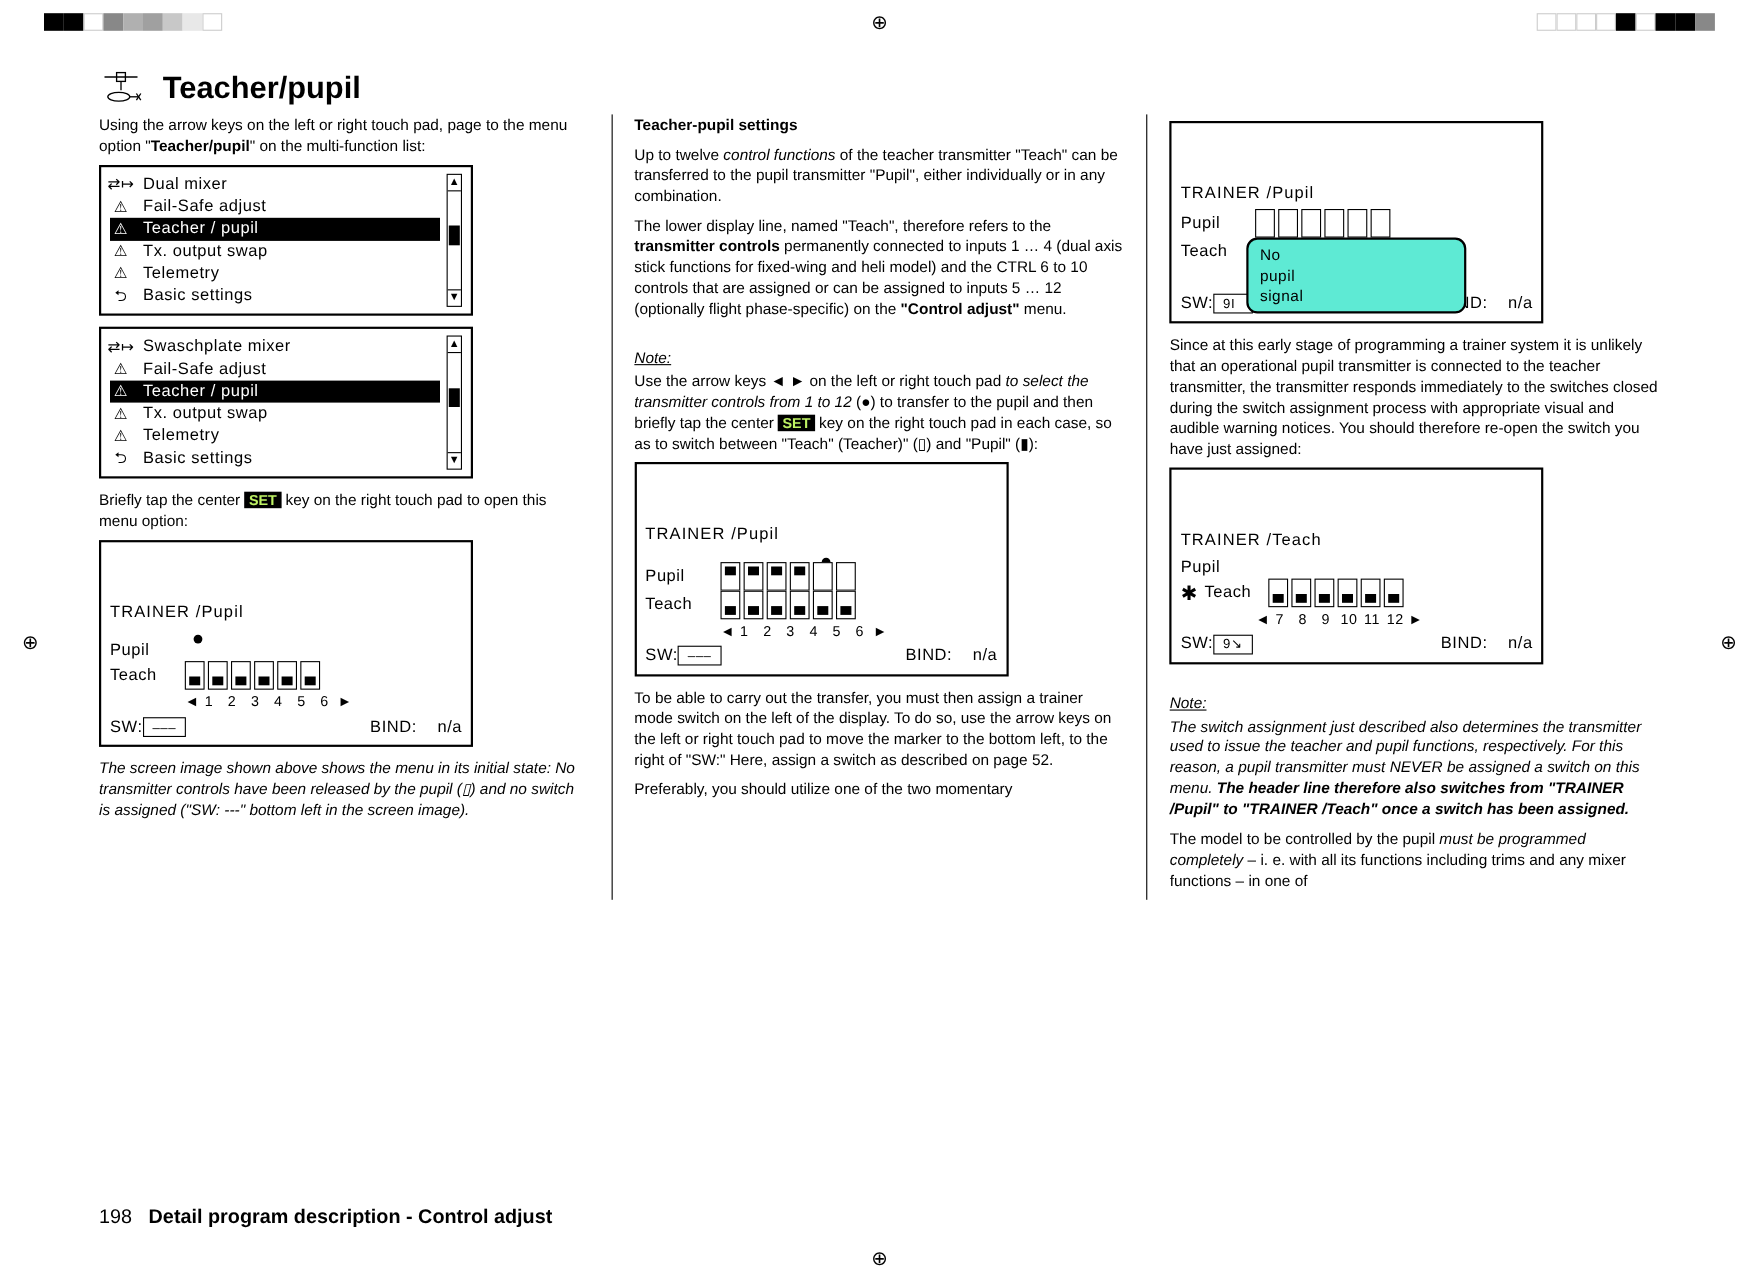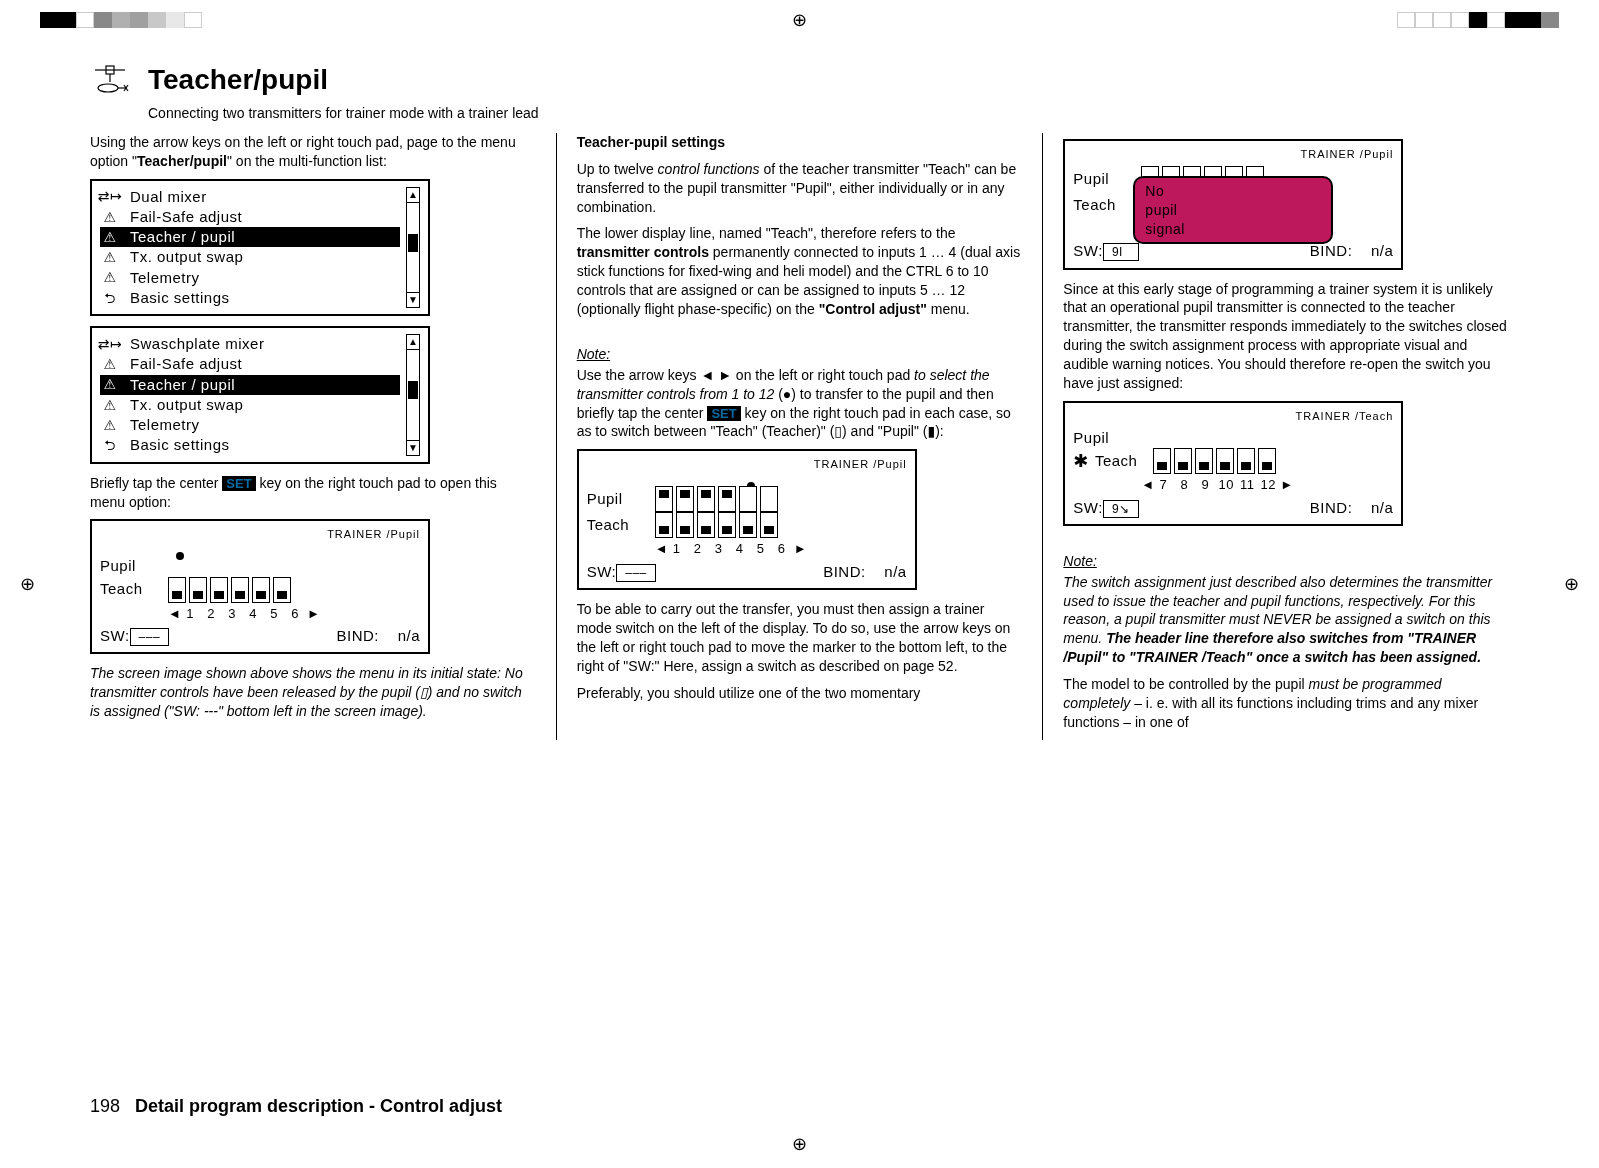--- a/index.html
+++ b/index.html
@@ -32,21 +32,21 @@
 
   .columns { display: flex; gap: 20px; }
   .col { flex: 1; min-width: 0; }
   .col + .col { border-left: 1px solid #000; padding-left: 20px; }
   .col p { margin-bottom: 8px; }
   .col .para-tight { margin-bottom: 2px; }
   .bold { font-weight: bold; }
   .italic { font-style: italic; }
   .underline { text-decoration: underline; margin-top: 26px; }
 
-  .set-key { background: #000; color: #0369a1; padding: 0 4px; font-weight: bold; font-size: 13px; }
+  .set-key { background: #000; color: #bef264; padding: 0 4px; font-weight: bold; font-size: 13px; }
   
   .lcd {
     border: 2px solid #000;
     margin: 6px 0 10px 0;
     padding: 6px 8px;
     font-family: Arial, Helvetica, sans-serif;
     background: #fff;
     width: 100%;
     max-width: 340px;
   }
@@ -54,40 +54,40 @@
   .lcd .menu-row { display: flex; align-items: center; gap: 12px; font-size: 15px; letter-spacing: 0.5px; padding: 0 2px; }
   .lcd .menu-row.selected { background: #000; color: #fff; }
   .lcd .menu-ico { width: 16px; display: inline-flex; justify-content: center; font-size: 14px; }
   .lcd .scroll { position: absolute; right: 0; top: 0; bottom: 0; width: 14px; border: 1px solid #000; display: flex; flex-direction: column; }
   .lcd .scroll .arrow { text-align: center; border-bottom: 1px solid #000; font-size: 10px; line-height: 14px; }
   .lcd .scroll .arrow:last-child { border-bottom: none; border-top: 1px solid #000; }
   .lcd .scroll .track { flex: 1; position: relative; }
   .lcd .scroll .thumb { position: absolute; left: 1px; right: 1px; background: #000; }
 
   .trainer-box { text-align: left; }
-  .trainer-title { text-align: right; letter-spacing: 1px; font-size: 11px; margin-bottom: 4px; }
+  .trainer-title { text-align: left; letter-spacing: 1px; font-size: 15px; margin-bottom: 4px; margin-top: 48px; }
   .trainer-rows { position: relative; }
   .trainer-row { display: flex; align-items: center; gap: 6px; font-size: 15px; letter-spacing: 0.5px; }
   .trainer-row .label { width: 62px; }
   .switch-grid { display: flex; gap: 3px; align-items: flex-end; }
   .switch-body { width: 18px; height: 26px; border: 1.5px solid #000; position: relative; background: #fff; }
   .switch-body .knob { position: absolute; left: 3px; right: 3px; height: 8px; background: #000; }
   .switch-body .knob.down { bottom: 3px; }
   .switch-body .knob.up { top: 3px; }
   .num-row { display: flex; gap: 3px; margin-left: 68px; font-size: 13px; letter-spacing: 0.5px; margin-top: 2px; }
   .num-row span { width: 18px; text-align: center; }
   .num-row .nav-arrow { width: 10px; }
   .trainer-footer { display: flex; justify-content: space-between; font-size: 15px; letter-spacing: 0.5px; margin-top: 4px; }
   .trainer-footer .sw-box { border: 1.5px solid #000; padding: 0 8px; display: inline-flex; align-items: center; gap: 3px; min-width: 36px; height: 18px; font-size: 12px; }
   .cursor-dot { width: 8px; height: 8px; background: #000; border-radius: 50%; display: inline-block; }
   .star { font-size: 18px; line-height: 1; }
   .popup {
-    position: absolute; top: 10px; left: 60px; right: 60px;
+    position: absolute; top: 26px; left: 60px; right: 60px;
     border: 2px solid #000; border-radius: 10px;
-    background: #be185d; padding: 4px 10px;
+    background: #5eead4; padding: 4px 10px;
     font-size: 14px; letter-spacing: 0.5px;
   }
 
   .footer { position: absolute; bottom: 0; left: 0; font-size: 18px; }
 </style>
 </head>
 <body>
 
 <div class="regmarks">
   <div class="reg-squares" style="margin-left:40px">
@@ -127,21 +127,20 @@
         <rect x="16" y="6" width="8" height="8" fill="none" stroke="#000" stroke-width="1.2"></rect>
         <line x1="20" y1="14" x2="20" y2="22" stroke="#000" stroke-width="1.2"></line>
         <ellipse cx="18" cy="28" rx="10" ry="4" fill="none" stroke="#000" stroke-width="1.2"></ellipse>
         <line x1="28" y1="28" x2="36" y2="28" stroke="#000" stroke-width="1.2"></line>
         <line x1="34" y1="25" x2="38" y2="31" stroke="#000" stroke-width="1.2"></line>
         <line x1="34" y1="31" x2="38" y2="25" stroke="#000" stroke-width="1.2"></line>
       </svg>
     </span>
     <h1>Teacher/pupil</h1>
   </div>
-  <p class="subtitle">Connecting two transmitters for trainer mode with a trainer lead</p>
 
   <div class="columns">
 
     <div class="col">
       <p>
         <span>Using the arrow keys on the left or right touch pad, page to the menu option "</span><span class="bold">Teacher/pupil</span><span>" on the multi-function list:</span>
       </p>
 
       <div class="lcd">
         <div class="menu-list" id="menu1">

